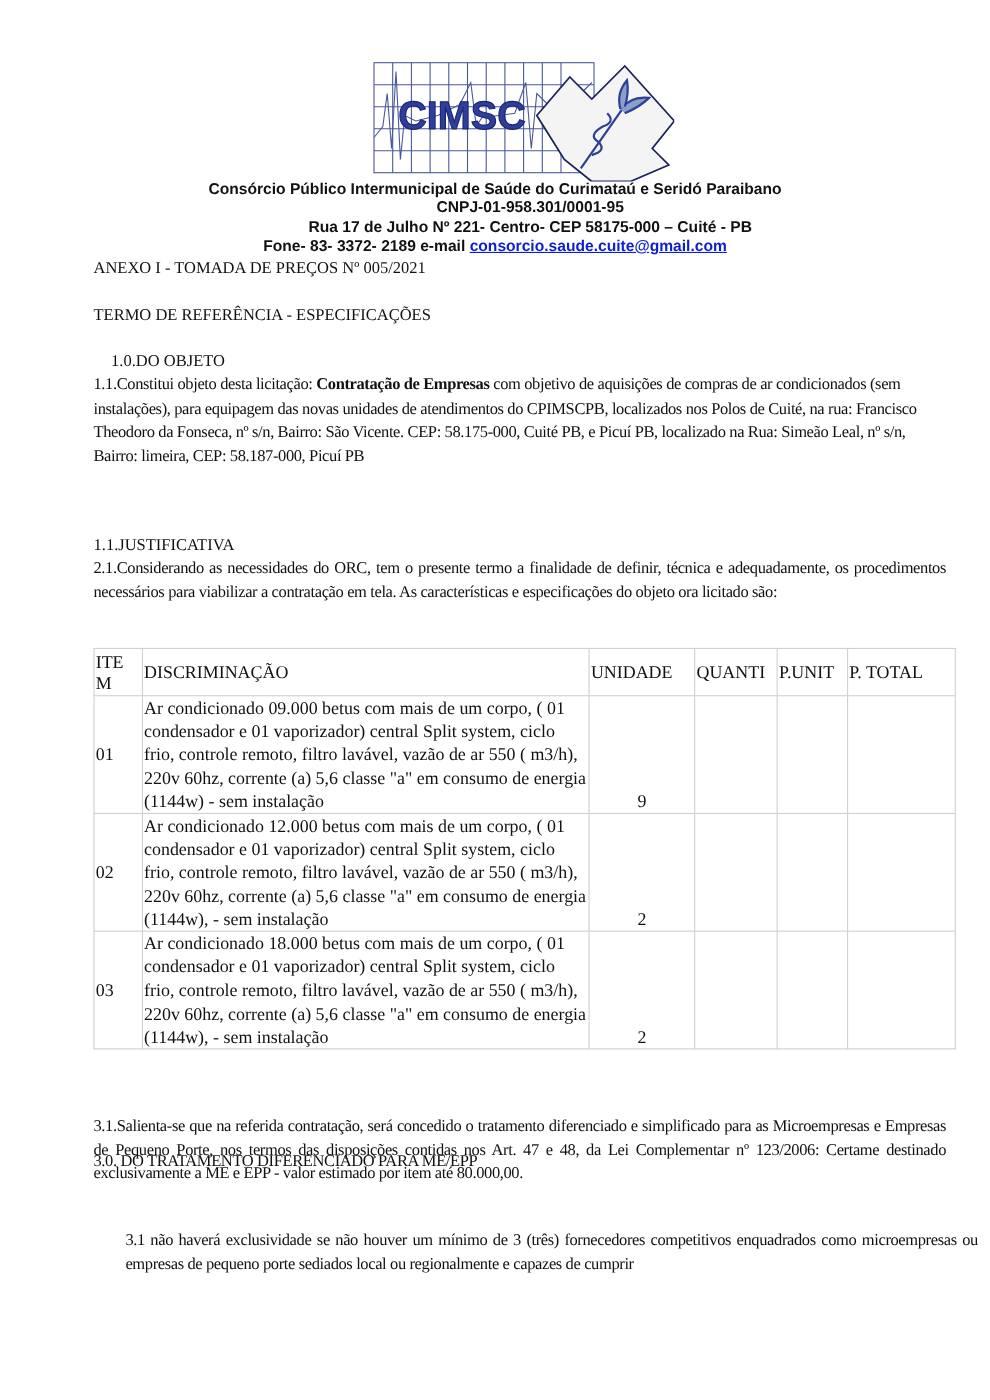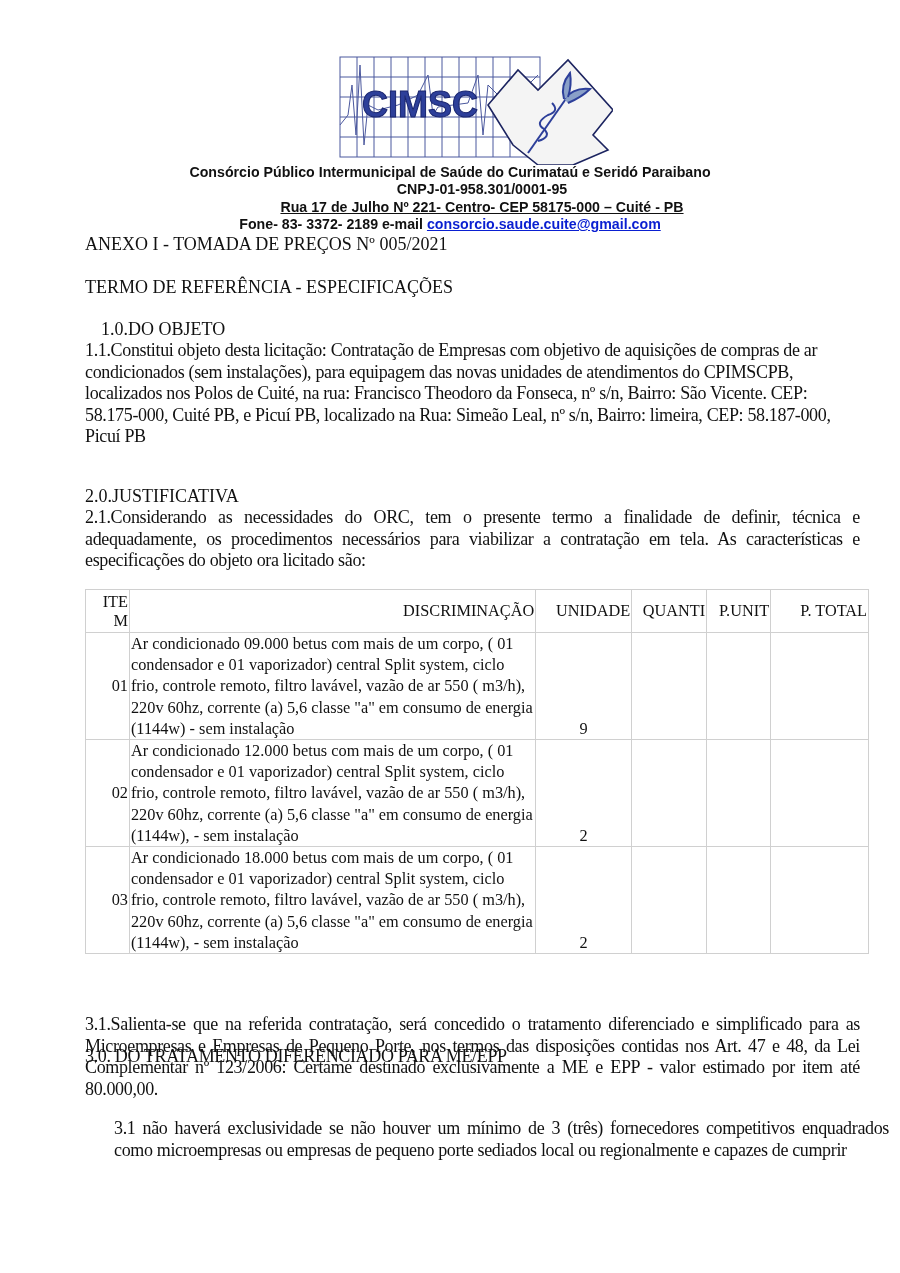--- a/index.html
+++ b/index.html
@@ -2,31 +2,31 @@
 <html><head>
 <meta charset="utf-8">
 <style>
   html, body { margin: 0; padding: 0; background: #ffffff; }
   body { width: 900px; height: 1273px; position: relative; overflow: hidden;
          font-family: "Liberation Serif", serif; color: #111; }
   .logo { position: absolute; left: 338px; top: 55px; width: 275px; height: 110px; }
   .hdr { position: absolute; left: 0; width: 900px; text-align: center;
          font-family: "Liberation Sans", sans-serif; font-weight: bold; font-size: 14.2px; line-height: 17.5px; color: #111; }
   .hdr a { color: #0a1fd1; text-decoration: underline; }
-  .txt { position: absolute; left: 85px; width: 773px; font-size: 18px; line-height: 21.5px; }
+  .txt { position: absolute; left: 85px; width: 773px; font-size: 15px; line-height: 21.5px; }
   .just { text-align: justify; }
   .cond { letter-spacing: -0.35px; }
   table.items { position: absolute; left: 85px; top: 589px; border-collapse: collapse; width: 784px;
                 font-size: 16.3px; line-height: 21.2px; }
   table.items td, table.items th { border: 1.5px solid #d0d0d0; padding: 0 1px; font-weight: normal; vertical-align: middle; }
-  table.items th { height: 42px; text-align: right; }
-  table.items td.num { text-align: right; }
+  table.items th { height: 42px; text-align: left; }
+  table.items td.num { text-align: left; }
   table.items td.desc { text-align: left; vertical-align: top; margin-top: 12px; }
   table.items td.qty { text-align: center; vertical-align: bottom; }
-  b { font-weight: normal; }
+  b { font-weight: bold; }
 </style>
 </head>
 <body>
 
 <svg class="logo" viewBox="0 0 275 110">
   <g stroke="#2b3a8c" stroke-width="1" fill="none" opacity="0.85">
     <rect x="2" y="2" width="200" height="100"></rect>
     <line x1="2" y1="22" x2="202" y2="22"></line>
       <line x1="2" y1="42" x2="202" y2="42"></line>
     <line x1="2" y1="62" x2="202" y2="62"></line>
@@ -48,32 +48,32 @@
   <g stroke="#2d3f9a" stroke-width="2" fill="none">
     <line x1="190" y1="98" x2="232" y2="38"></line>
     <path d="M200,86 q14,-4 6,-12 q-10,-6 4,-14 q12,-4 4,-12"></path>
     <path d="M226,44 q10,-12 26,-10 q-8,8 -22,14" fill="#8aa0c8"></path>
     <path d="M226,44 q-4,-14 6,-26 q2,12 -2,24" fill="#8aa0c8"></path>
   </g>
 </svg>
 
 <div class="hdr" style="top:164px;">Consórcio Público Intermunicipal de Saúde do  Curimataú e Seridó Paraibano</div>
 <div class="hdr" style="top:181px;padding-left:32px;">CNPJ-01-958.301/0001-95</div>
-<div class="hdr" style="top:199px; padding-left:64px; box-sizing:border-box;text-decoration:underline;">Rua 17 de Julho Nº 221- Centro- CEP 58175-000 – Cuité - PB</div>
+<div class="hdr" style="top:199px; padding-left:64px; box-sizing:border-box;">Rua 17 de Julho Nº 221- Centro- CEP 58175-000 – Cuité - PB</div>
 <div class="hdr" style="top:216px;text-align:center;">
   <span>Fone- 83- 3372- 2189 e-mail </span><a href="#">consorcio.saude.cuite@gmail.com</a>
 </div>
 
 <div class="txt" style="top:234px;">ANEXO I - TOMADA DE PREÇOS Nº 005/2021</div>
 <div class="txt" style="top:277px;">TERMO DE REFERÊNCIA - ESPECIFICAÇÕES</div>
 
 <div class="txt" style="top:319px;margin-left:16px;">1.0.DO OBJETO</div>
 <div class="txt cond" style="top:340px; width:775px;"><span>1.1.Constitui objeto desta licitação: </span><b>Contratação de Empresas</b><span> com objetivo de  aquisições de compras de ar condicionados (sem instalações), para equipagem das novas unidades de atendimentos do CPIMSCPB, localizados nos Polos de Cuité, na rua:  Francisco Theodoro da Fonseca, nº s/n, Bairro: São Vicente. CEP: 58.175-000, Cuité PB, e  Picuí PB, localizado na Rua: Simeão Leal, nº s/n, Bairro: limeira, CEP: 58.187-000, Picuí PB</span></div>
 
-<div class="txt" style="top:486px;">2.0.JUSTIFICATIVA</div>
+<div class="txt" style="top:486px;">1.1.JUSTIFICATIVA</div>
 <div class="txt just cond" style="top:507px; width:775px;">2.1.Considerando as necessidades do ORC, tem o presente termo a finalidade de definir, técnica e adequadamente, os procedimentos necessários para viabilizar a contratação em tela. As características e especificações do objeto ora licitado são:</div>
 
 <table class="items">
   <colgroup>
     <col style="width:44px">
       <col style="width:407px">
       <col style="width:96px">
     <col style="width:75px">
       <col style="width:64px">
       <col style="width:98px">

